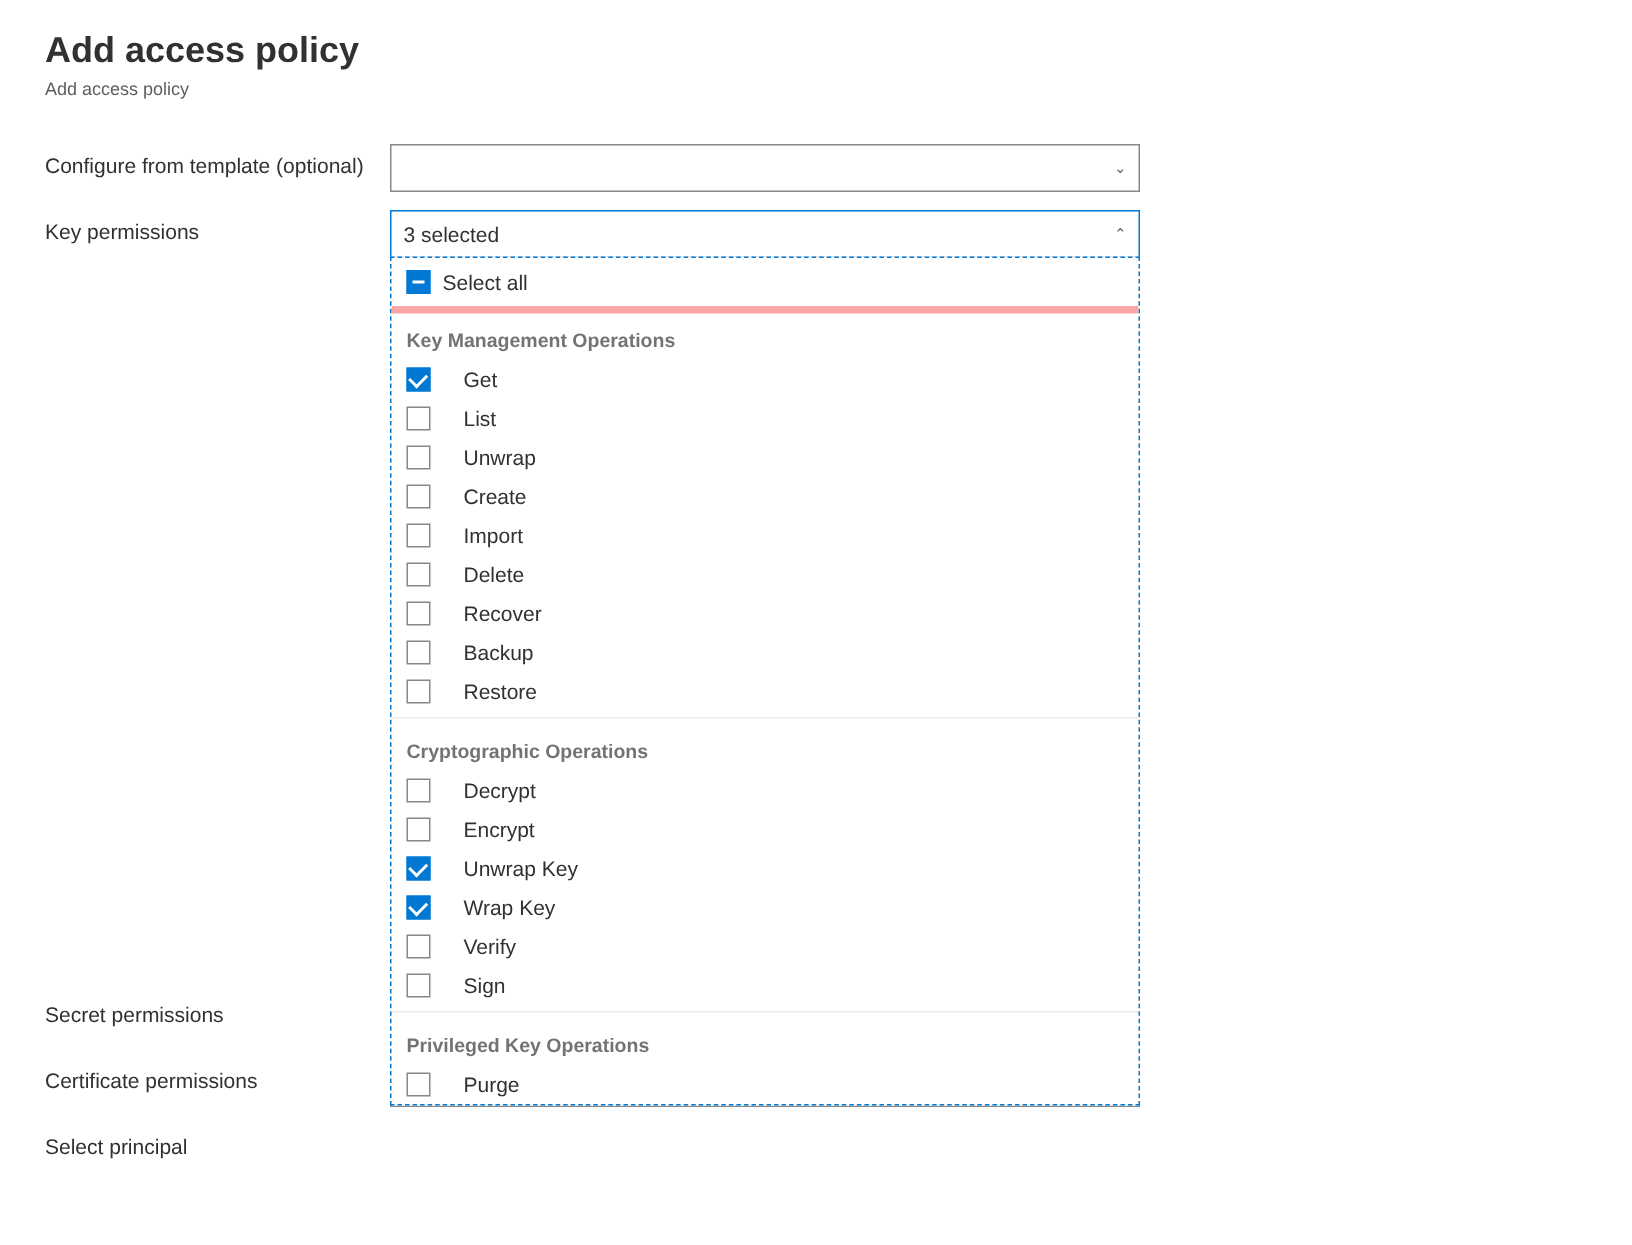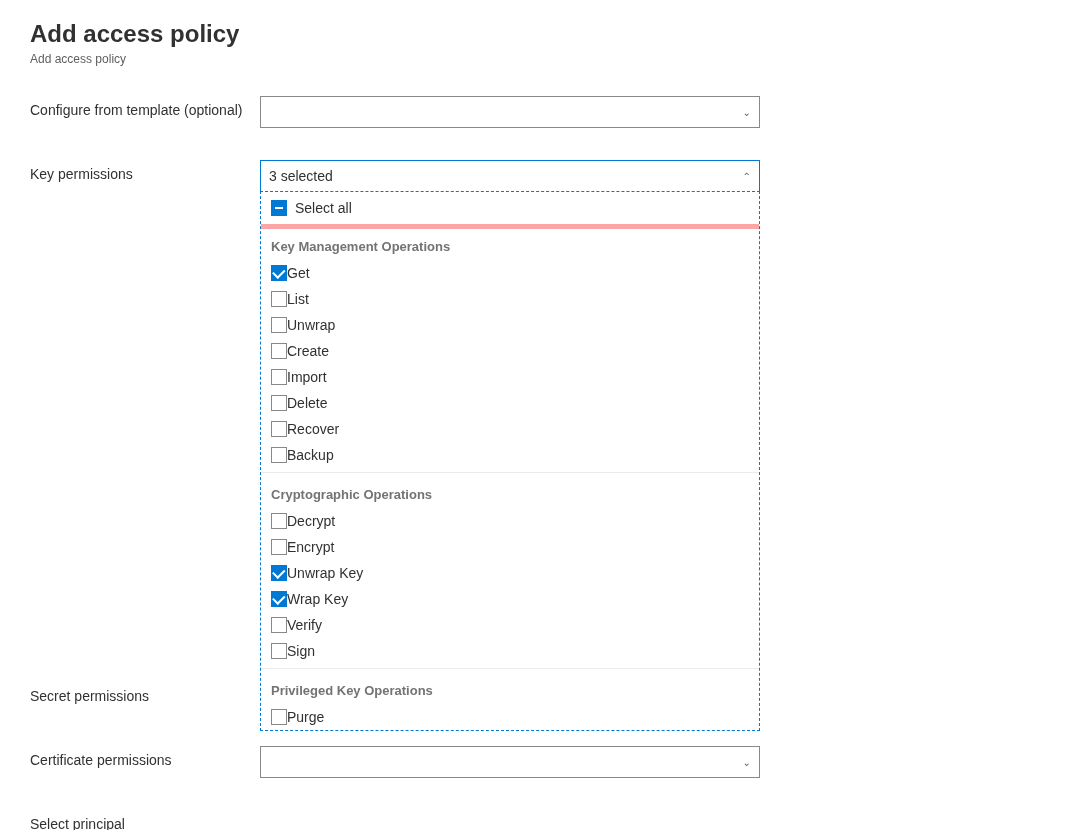--- a/index.html
+++ b/index.html
@@ -17,21 +17,21 @@
       margin-bottom: 4px;
     }
     .breadcrumb {
       font-size: 12px;
       color: #605e5c;
       margin-bottom: 30px;
     }
     .form-row {
       display: flex;
       align-items: flex-start;
-      margin-bottom: 32px;
+      margin-bottom: 12px;
       min-height: 32px;
     }
     .form-label {
       width: 230px;
       min-width: 230px;
       font-size: 14px;
       color: #323130;
       padding-top: 6px;
     }
     .form-control-wrap {
@@ -83,21 +83,21 @@
     .section-header {
       font-size: 13px;
       font-weight: 600;
       color: #737373;
       padding: 10px 10px 6px 10px;
     }
     .checkbox-row {
       display: flex;
       align-items: center;
       padding: 5px 10px;
-      gap: 0;
+      gap: 22px;
       cursor: pointer;
     }
     .checkbox-row label {
       font-size: 14px;
       color: #323130;
       cursor: pointer;
     }
     .cb {
       width: 16px;
       height: 16px;
@@ -193,20 +193,24 @@
         <label>Delete</label>
       </div>
       <div class="checkbox-row">
         <div class="cb"></div>
         <label>Recover</label>
       </div>
       <div class="checkbox-row">
         <div class="cb"></div>
         <label>Backup</label>
       </div>
+      <div class="checkbox-row">
+        <div class="cb"></div>
+        <label>Restore</label>
+      </div>
 
       <hr class="section-divider">
 
       <div class="section-header">Cryptographic Operations</div>
 
       <div class="checkbox-row">
         <div class="cb"></div>
         <label>Decrypt</label>
       </div>
       <div class="checkbox-row">

